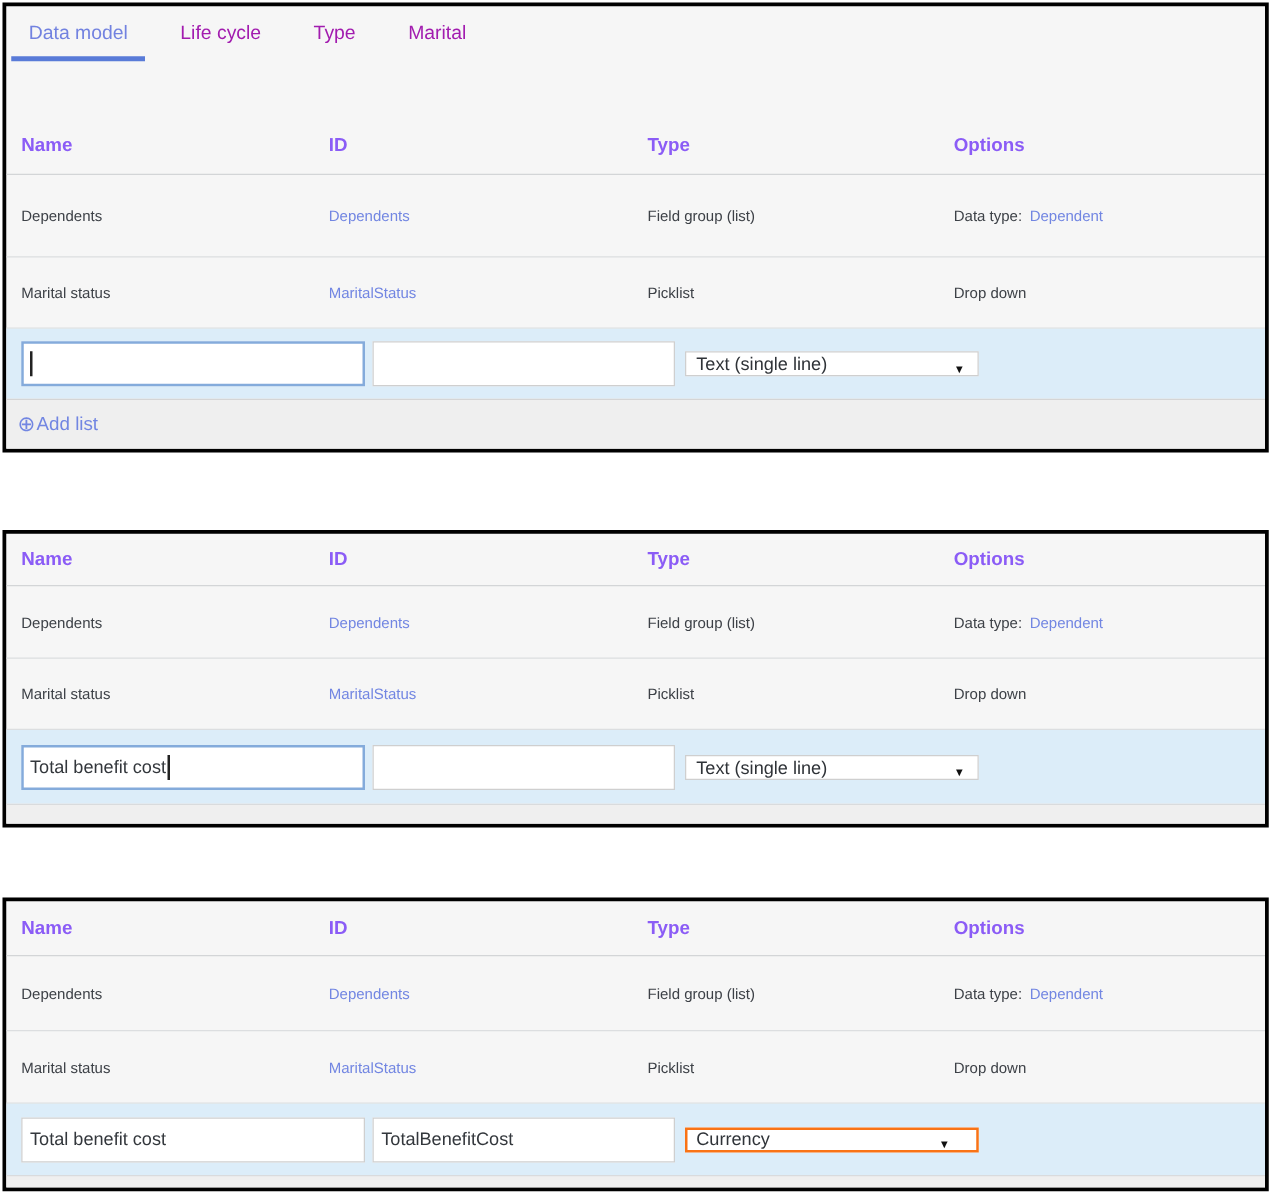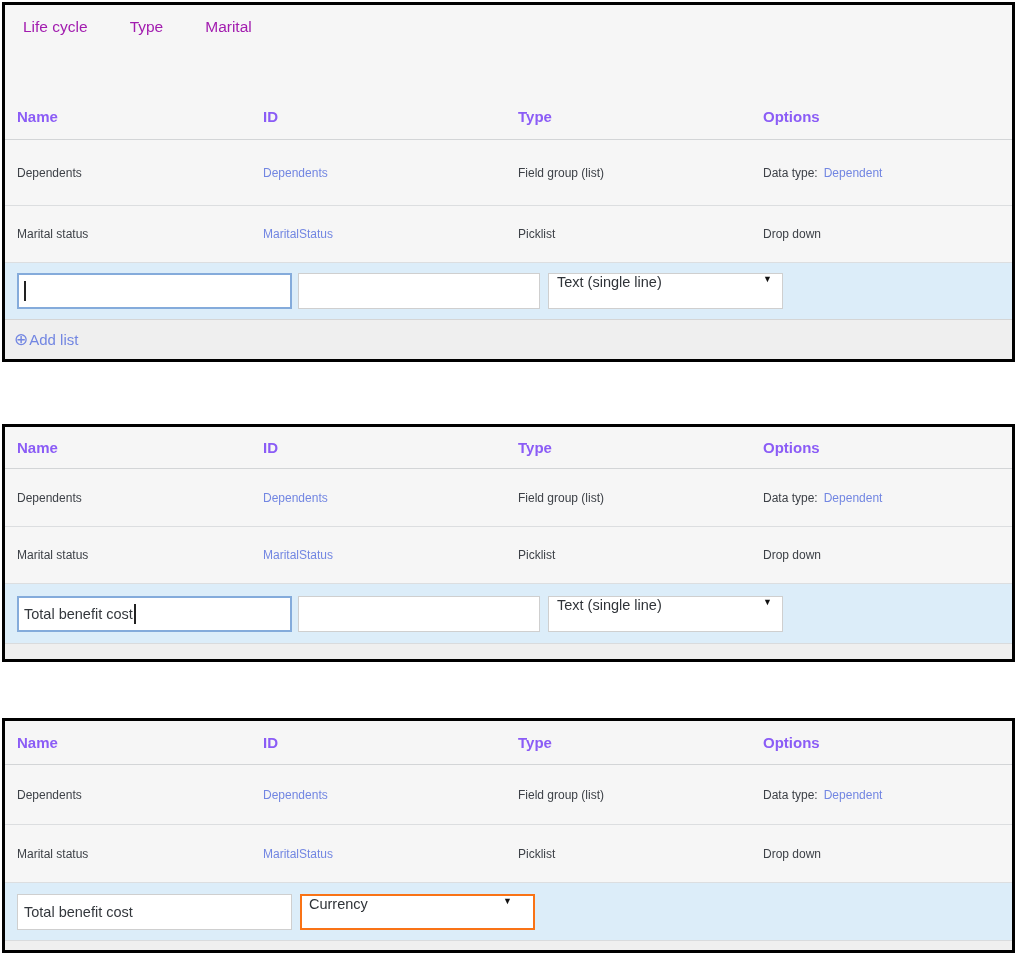--- a/index.html
+++ b/index.html
@@ -97,26 +97,26 @@
     font-size: 14.5px;
     color: #33373c;
     padding: 0 6px;
     outline: none;
   }
   .fld.focused { border: 2px solid #84abdb; padding: 0 5px; }
   .name-fld { width: 275px; }
   .id-fld   { width: 242px; margin-left: 6px; }
 
   .select {
-    width: 235px; height: 36px;
+    width: 235px; height: 20px;
     margin-left: 8px;
     background: #ffffff;
     border: 1px solid #cfcfcf;
     display: flex;
-    align-items: flex-start;
+    align-items: flex-end;
     justify-content: space-between;
     padding: 0 10px 0 8px;
     font-size: 14.5px;
     color: #2f3338;
     cursor: pointer;
   }
   .select.focused { border: 2px solid #f97316; padding: 0 21px 0 7px; }
   .select .arrow { font-size: 9px; color: #111; }
 
   .caret {
@@ -156,20 +156,21 @@
   }
   .panel-2 .footer-strip { height: 16px; }
   .panel-3 .footer-strip { height: 10px; }
 </style>
 </head>
 <body>
 
 <div class="panel panel-1">
 
   <div class="tabs">
+    <div class="tab active">Data model</div>
     <div class="tab">Life cycle</div>
     <div class="tab">Type</div>
     <div class="tab">Marital</div>
   </div>
 
   <div class="tgrid thead">
     <div>Name</div>
     <div>ID</div>
     <div>Type</div>
     <div>Options</div>
@@ -279,20 +280,21 @@
     <div>Picklist</div>
     <div>
       <span>Drop down</span><span class="link opt-link"></span>
     </div>
   </div>
 
   <div class="input-row">
     <span class="input-wrap">
       <input class="fld name-fld" value="Total benefit cost" style="">
     </span>
+    <input class="fld id-fld" value="TotalBenefitCost" style="">
     <div class="select focused">
       <span>Currency</span>
       <span class="arrow">▼</span>
     </div>
   </div>
 
   <div class="footer-strip"></div>
 </div>
 
 </body></html>

